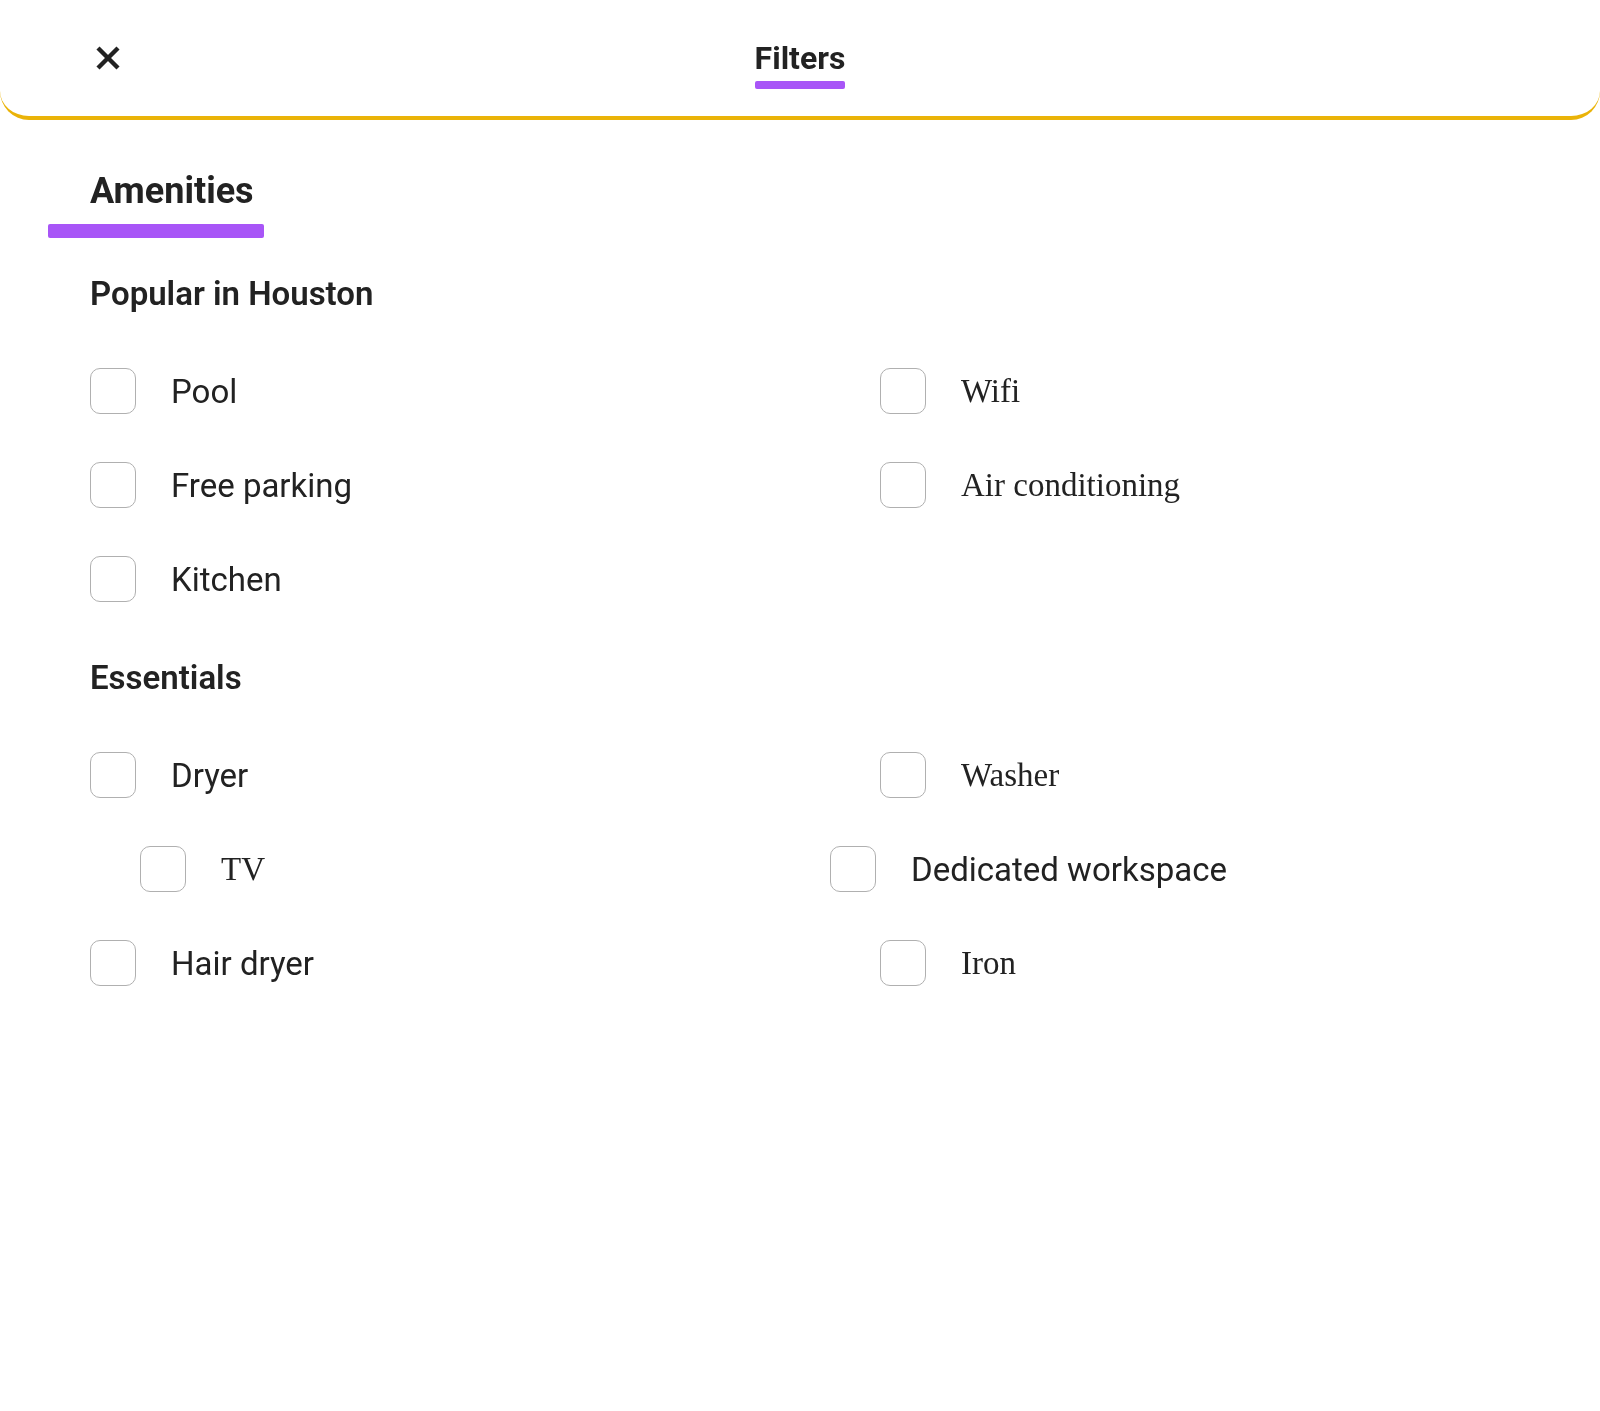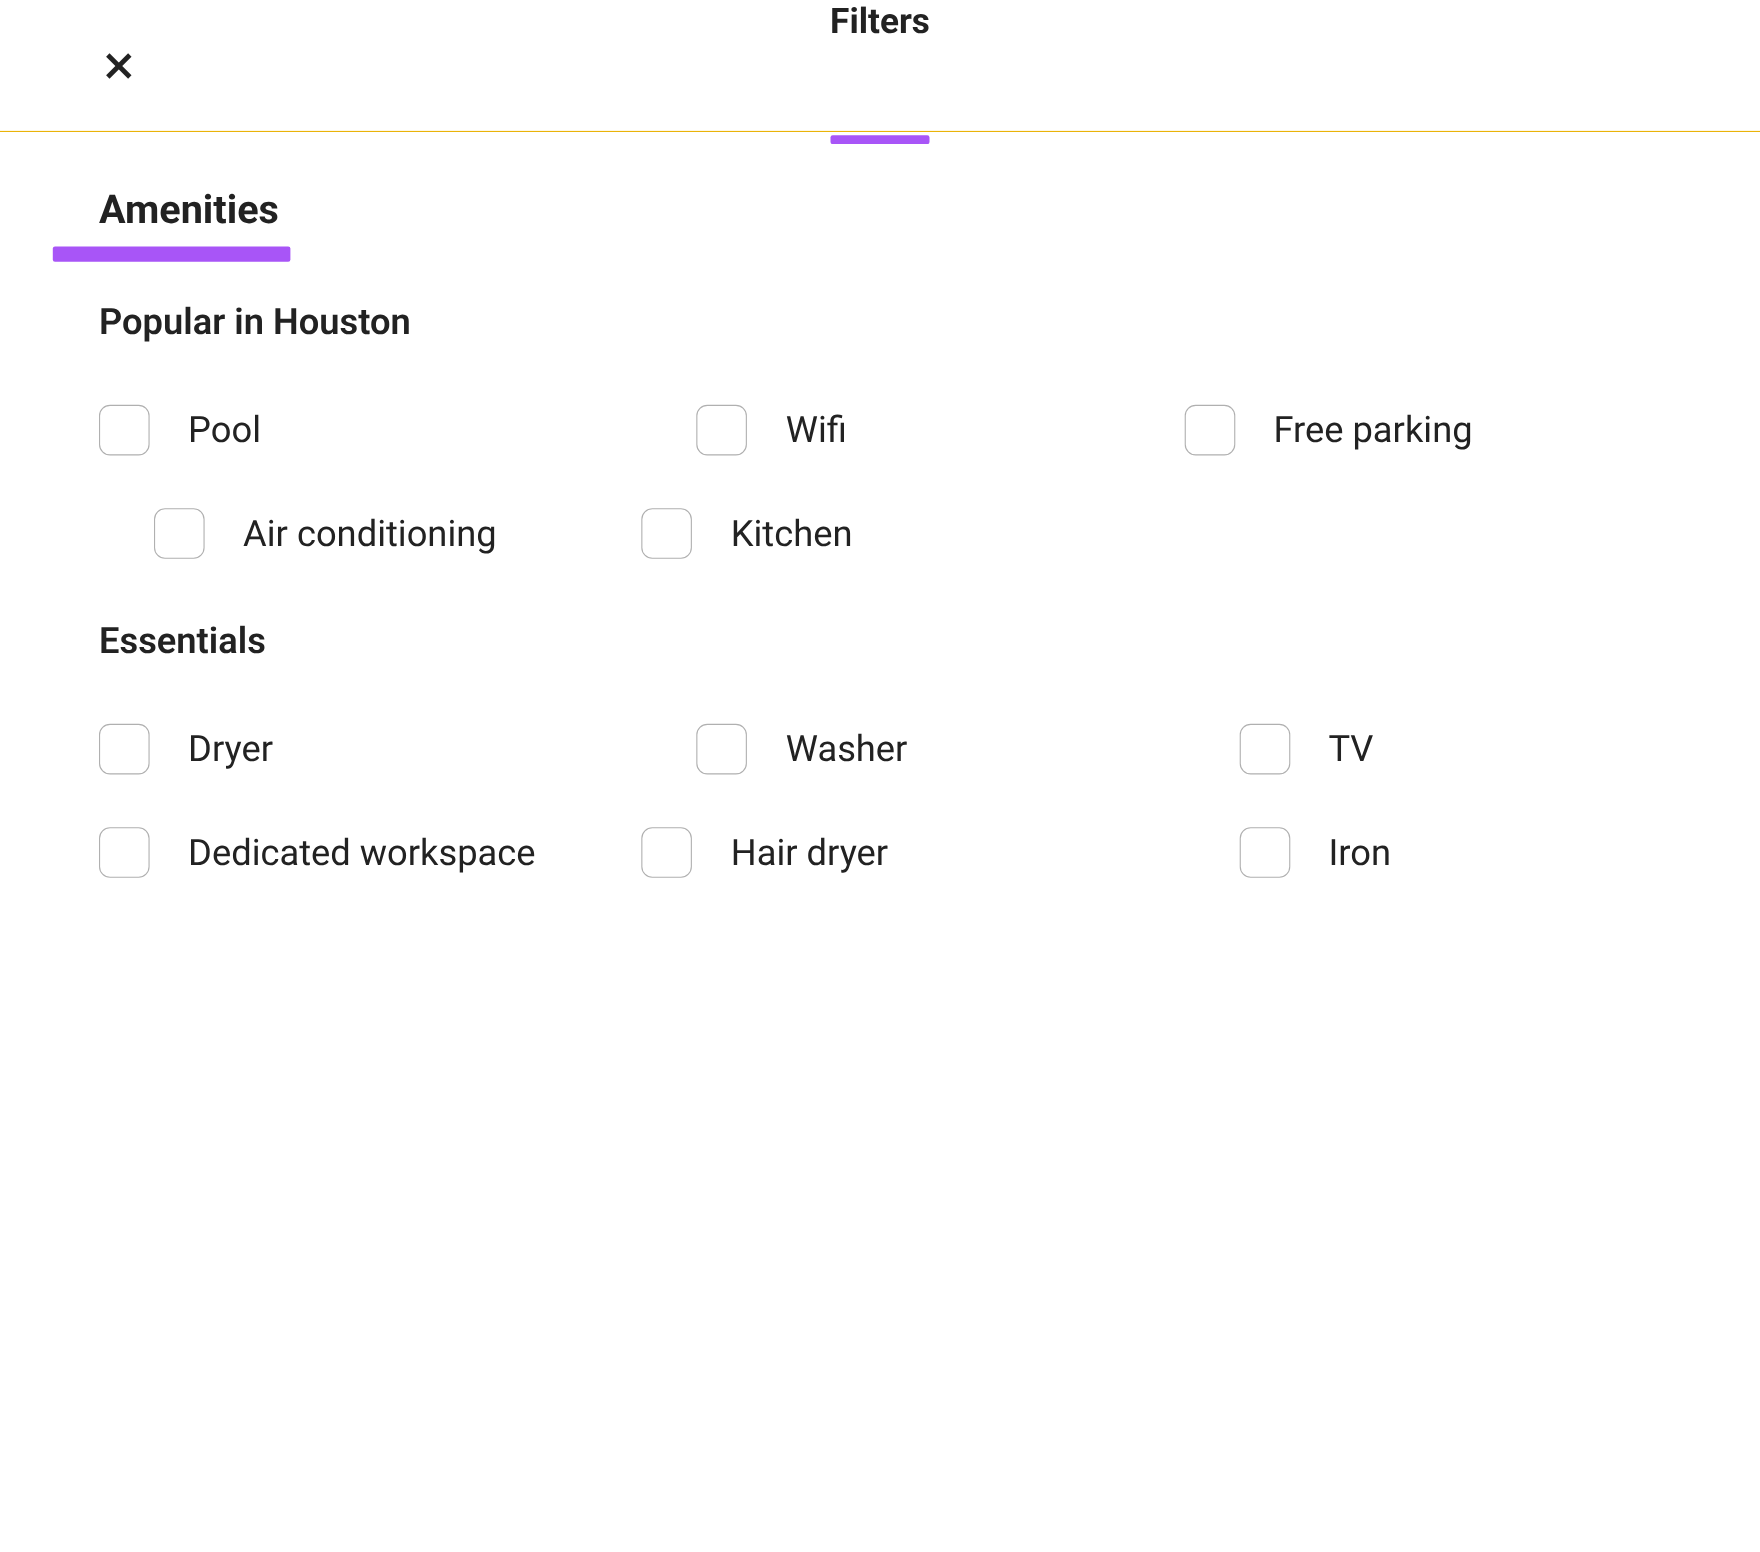--- a/index.html
+++ b/index.html
@@ -13,23 +13,25 @@
       background: #fff;
       color: #222;
       width: 1600px;
       height: 1411px;
       overflow: hidden;
     }
 
     .header {
       position: relative;
       height: 120px;
-      border-bottom: 1px solid #eab308;
+      border-bottom: 4px solid #eab308;
       display: flex;
+      align-items: center;
       justify-content: center;
+      border-radius: 29px;
     }
 
     .close-btn {
       position: absolute;
       left: 88px;
       top: 50%;
       transform: translateY(-50%);
       width: 40px;
       height: 40px;
       display: flex;
@@ -96,21 +98,21 @@
 
     .subsection-title {
       font-size: 33px;
       font-weight: 600;
       color: #222;
       margin-bottom: 55px;
     }
 
     .amenities-grid {
       display: grid;
-      grid-template-columns: 1fr 1fr 1fr;
+      grid-template-columns: 1fr 1fr;
       column-gap: 60px;
       row-gap: 48px;
     }
 
     .amenity-item {
       display: flex;
       align-items: center;
       gap: 35px;
       cursor: pointer;
     }
@@ -126,20 +128,21 @@
     }
 
     .amenity-label {
       font-size: 33px;
       font-weight: 400;
       color: #222;
     }
 
     .right-col {
       padding-left: 50px;
+      font-family: Liberation Serif, serif;
     }
   </style>
 </head>
 <body>
 
 <div class="header">
   <button class="close-btn">
     <svg viewBox="0 0 24 24" fill="none">
       <line x1="4" y1="4" x2="20" y2="20"></line>
       <line x1="20" y1="4" x2="4" y2="20"></line>

